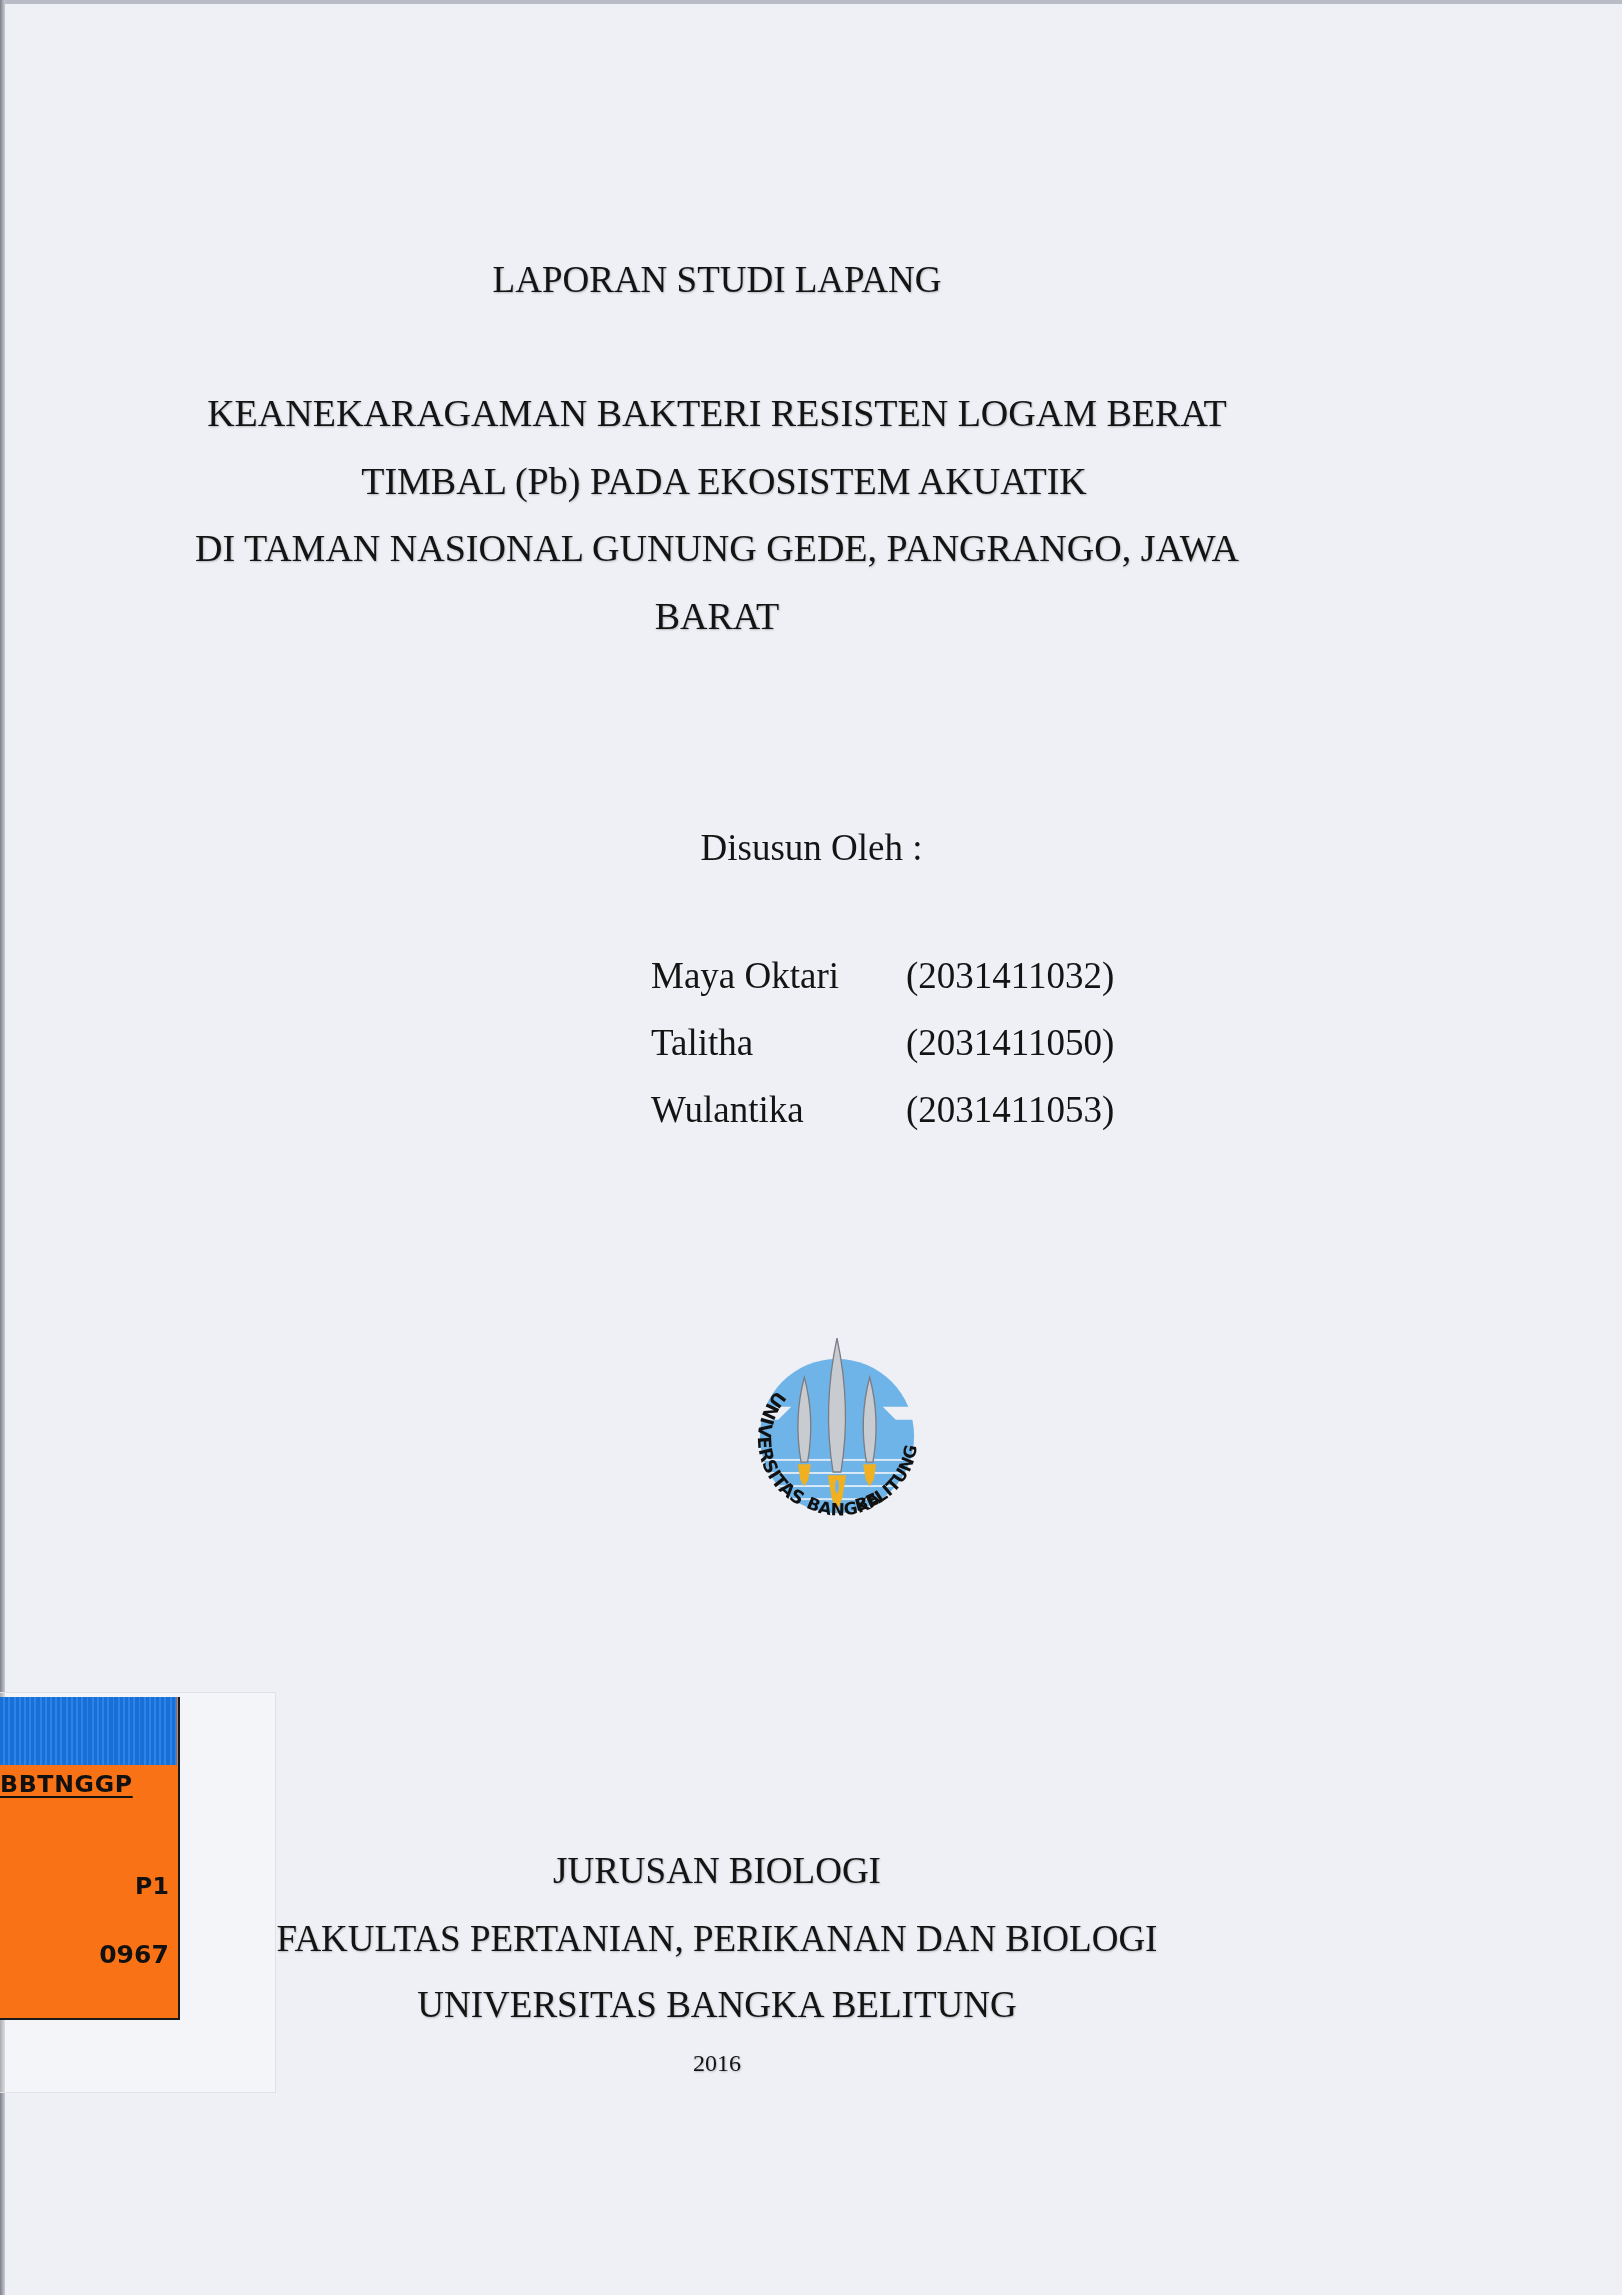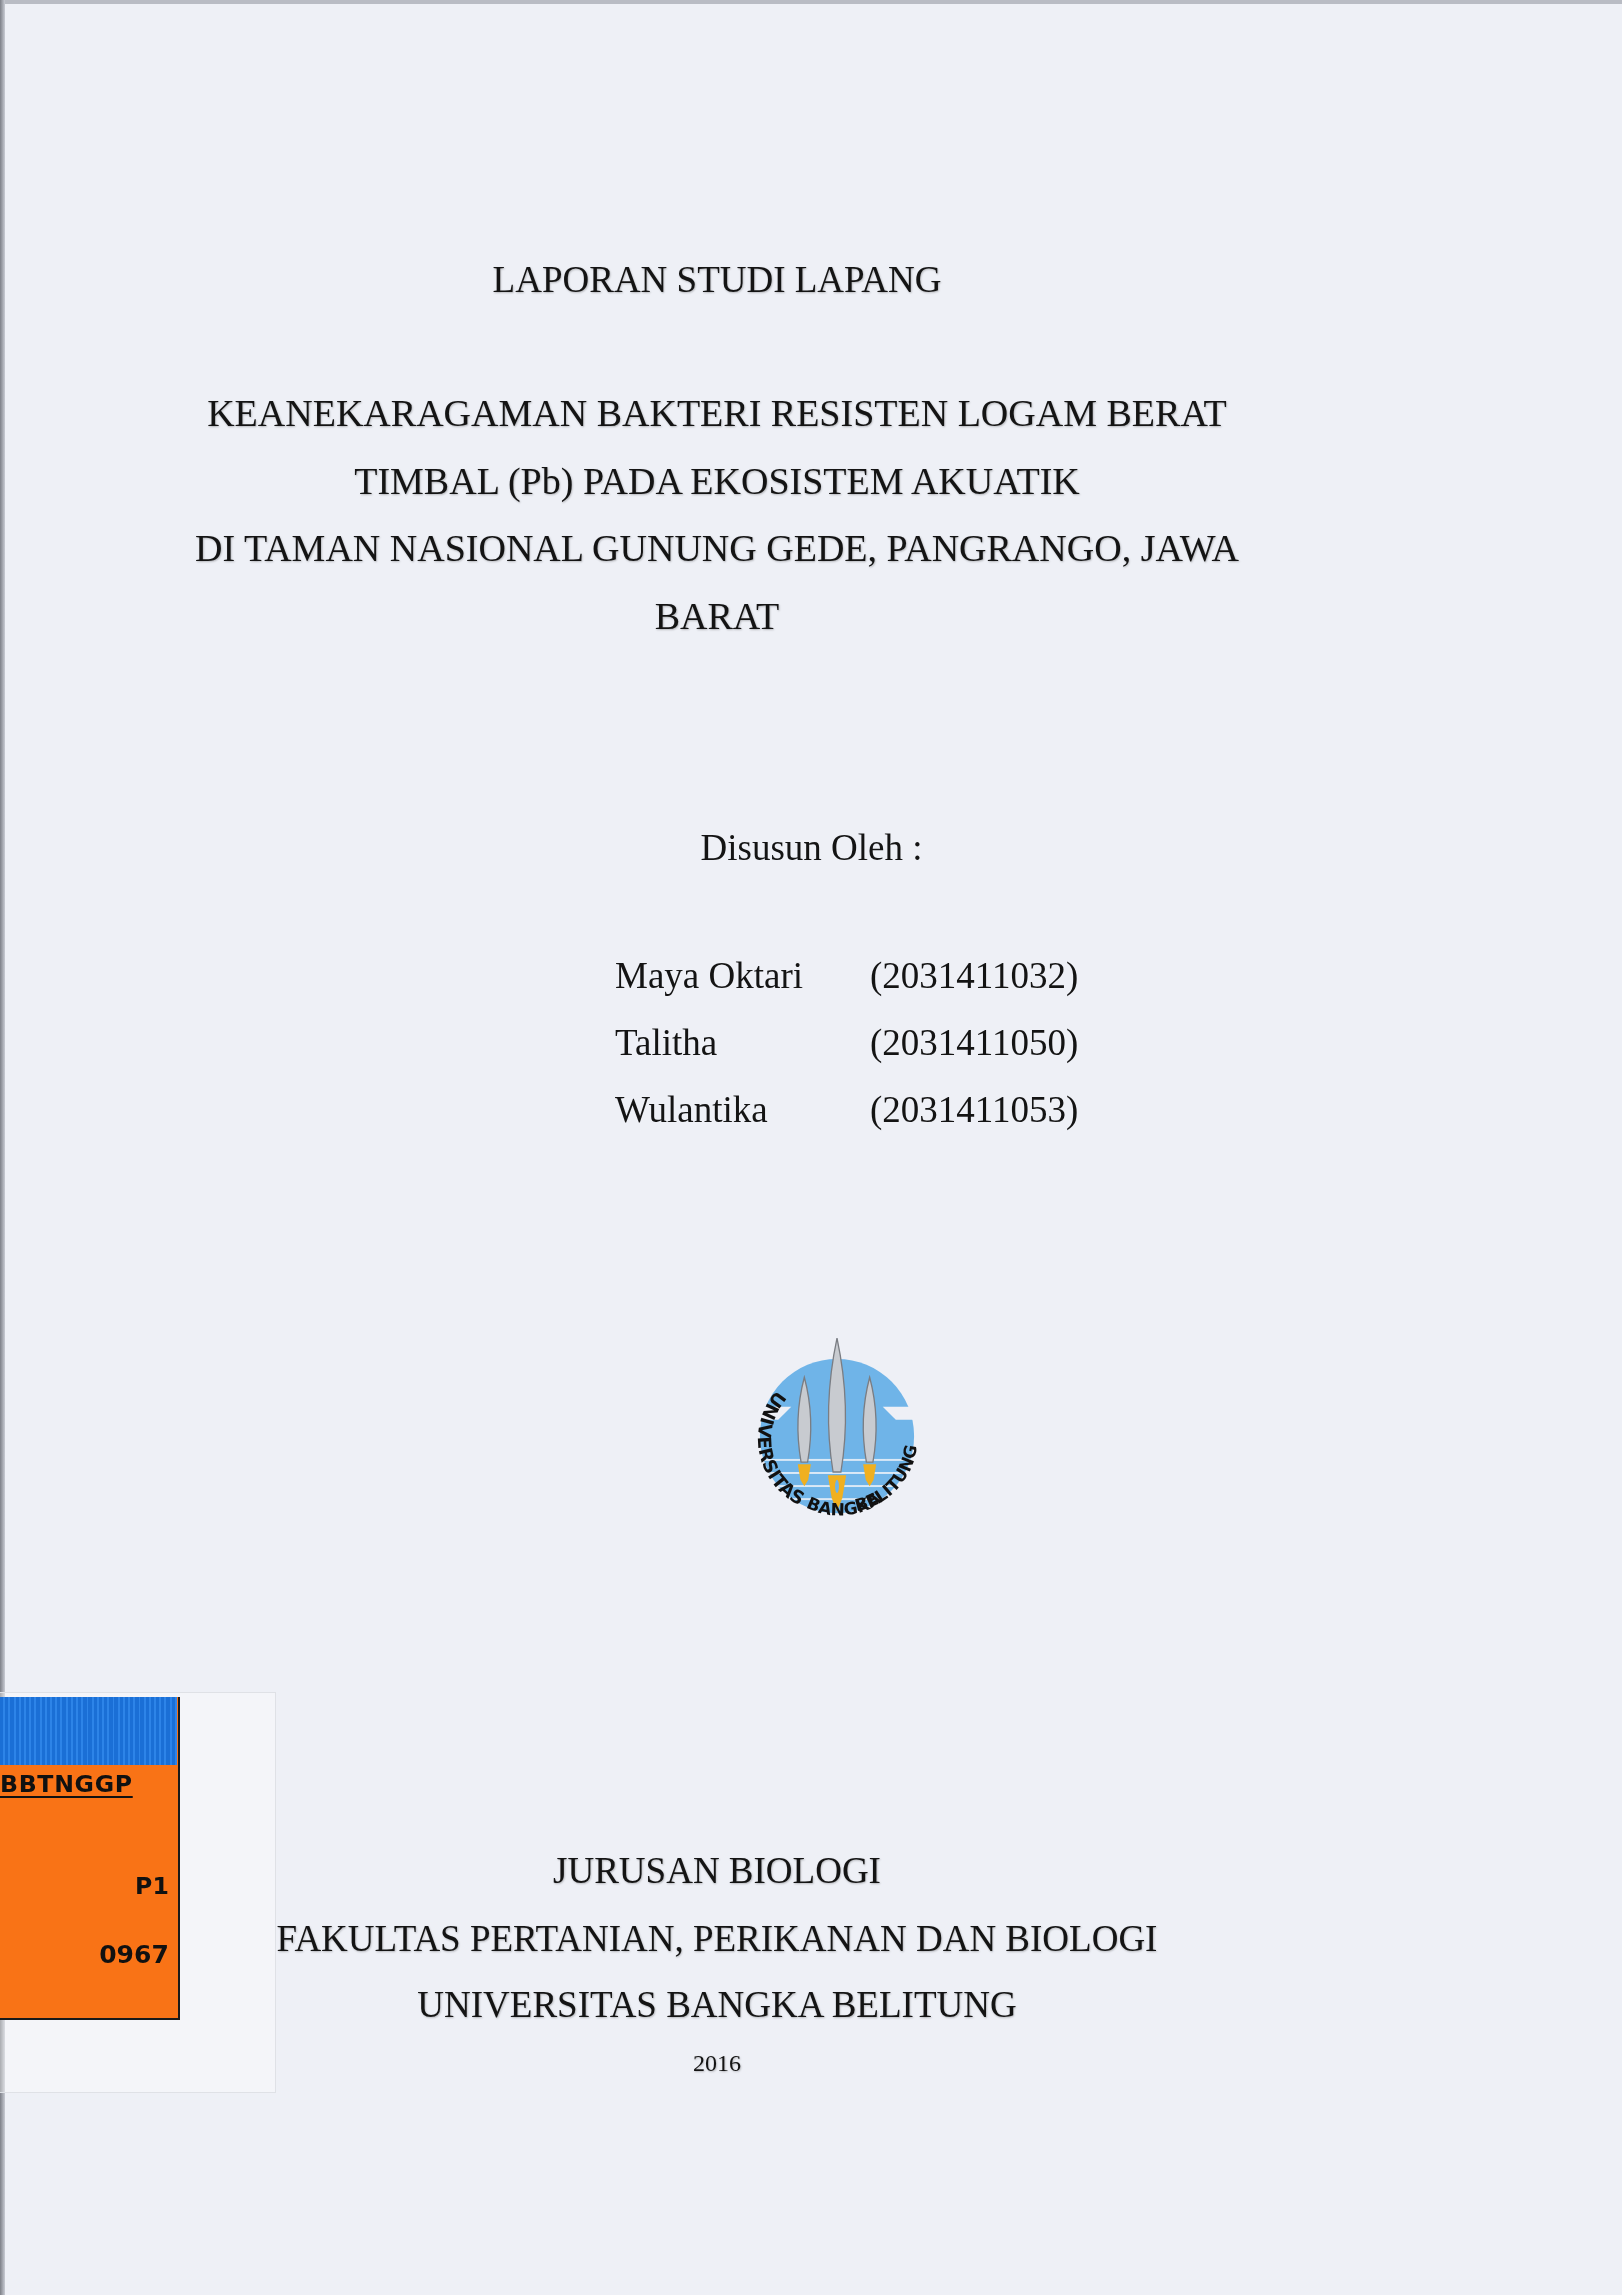--- a/index.html
+++ b/index.html
@@ -12,25 +12,25 @@
     .page-edge-top { position: absolute; left: 0; top: 0; width: 1623px; height: 3.9px; background: #b9bcc4; }
     .page-edge-left { position: absolute; left: 0; top: 0; width: 5.2px; height: 2295px; background: linear-gradient(90deg,#7d8088,#c9ccd4); }
     .line {
       position: absolute; left: 0; width: 1434px; text-align: center;
       font-weight: normal; white-space: nowrap;
       text-shadow: 0.7px 1.3px 2px rgba(0,0,0,0.25);
     }
     .report-type { top: 258px; font-size: 37px; }
     .title-line { font-size: 38px; }
     .t1 { top: 391px; }
-    .t2 { top: 459px; }
+    .t2 { top: 459px; padding-left: 7px; }
     .t3 { top: 526px; }
     .t4 { top: 594px; }
     .by-label { position: absolute; left: 0; width: 1623px; text-align: center; top: 826px; font-size: 37px; font-weight: normal; }
-    .authors { position: absolute; left: 615px; top: 942px; }
+    .authors { position: absolute; left: 651px; top: 942px; }
     .author-row { display: flex; height: 67px; align-items: center; font-size: 37px; }
     .author-name { width: 255px; }
     .author-nim { }
     .logo { position: absolute; left: 739px; top: 1315px; width: 196px; height: 216px; }
     .bottom { font-size: 37px; }
     .b1 { top: 1849px; }
     .b2 { top: 1917px; }
     .b3 { top: 1983px; }
     .b4 { top: 2050px; font-size: 24px; }
     .sleeve { position: absolute; left: 0; top: 1692px; width: 275px; height: 399px; background: rgba(255,255,255,0.35); border: 1.3px solid #dfe1e6; border-left: none; }

